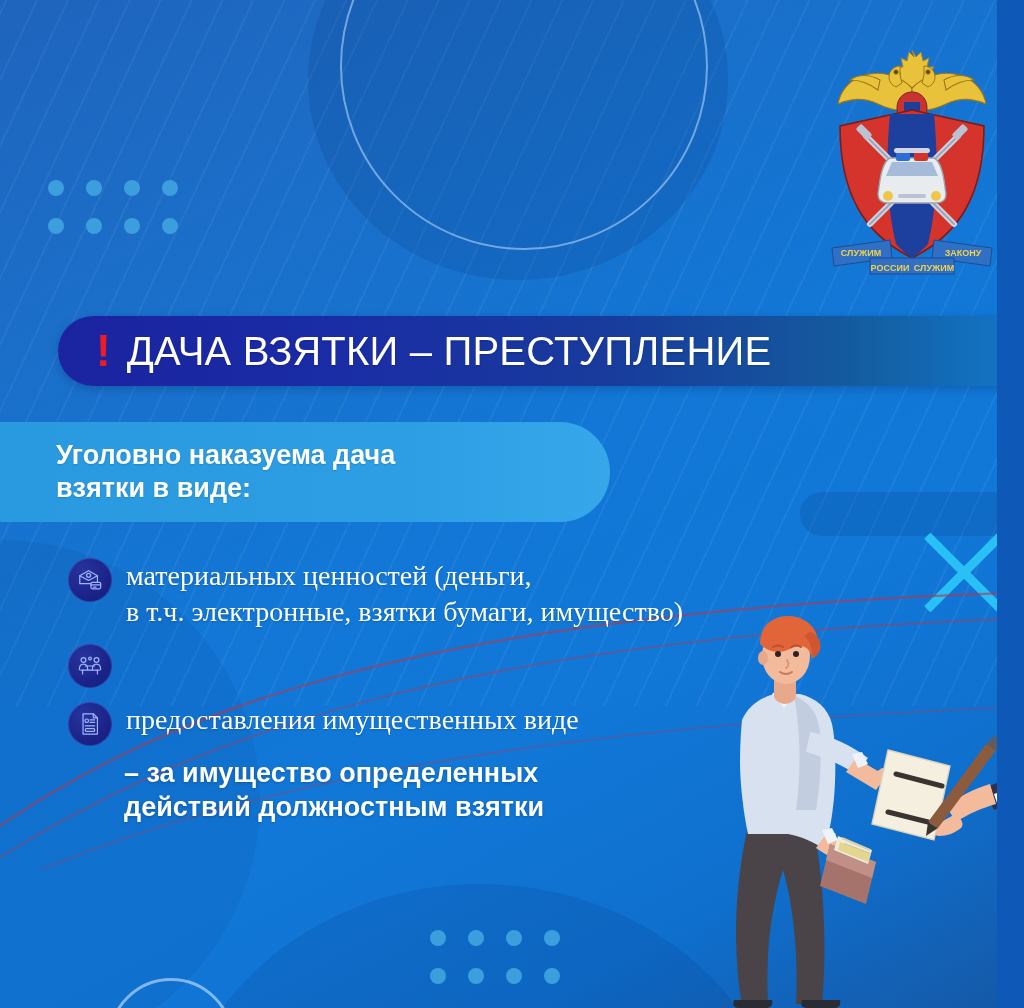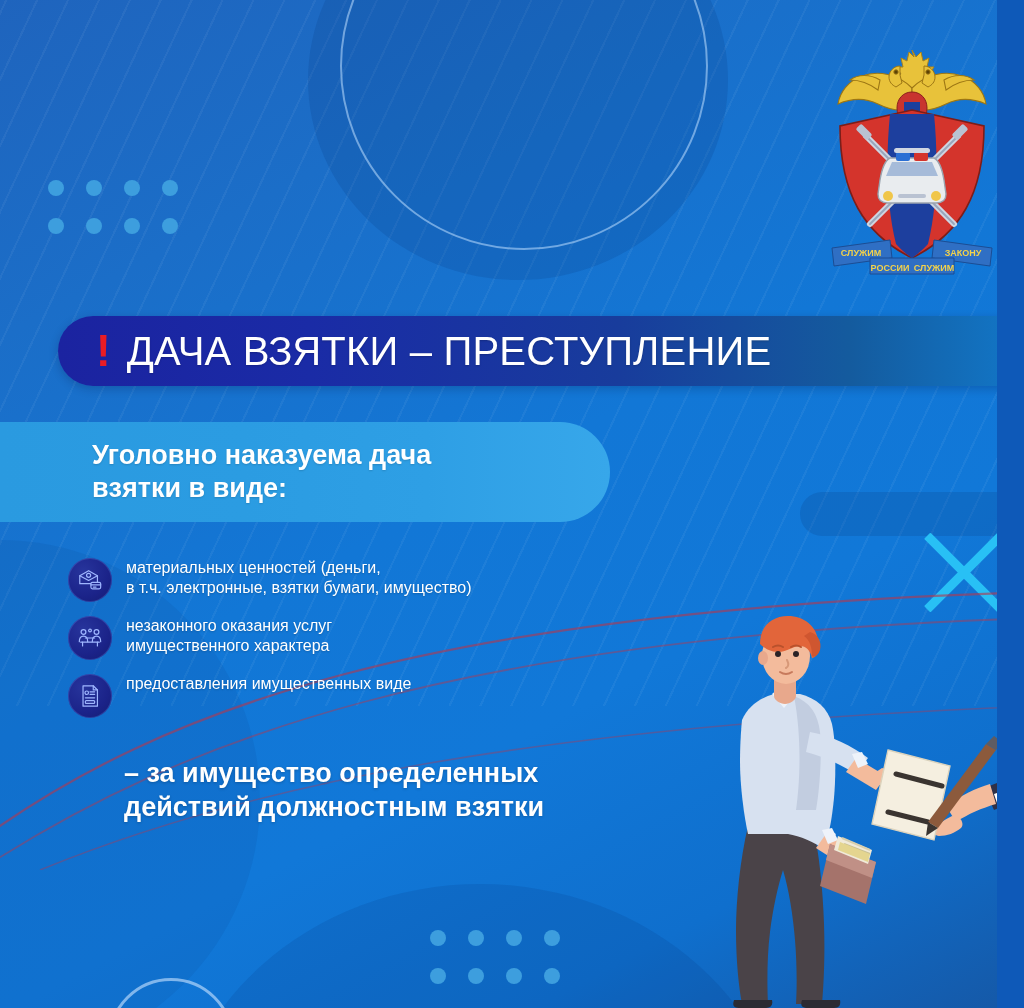--- a/index.html
+++ b/index.html
@@ -193,21 +193,21 @@
     position: absolute;
     left: 0;
     top: 422px;
     width: 610px;
     height: 100px;
     border-radius: 0 50px 50px 0;
     background: linear-gradient(90deg, #2a9ae0 0%, #2b9ce2 40%, #2e9fe5 70%, #37a7ea 100%);
     display: flex;
     flex-direction: column;
     justify-content: center;
-    padding-left: 92px;
+    padding-left: 56px;
   }
   .subtitle-pill .line {
     color: #ffffff;
     font-size: 27px;
     font-weight: 700;
     line-height: 1.22;
     white-space: nowrap;
     text-shadow: 0 1px 2px rgba(0,0,0,.15);
   }
 
@@ -231,25 +231,26 @@
     background: radial-gradient(circle at 35% 30%, #27349c 0%, #1b2389 60%, #141b72 100%);
     display: flex;
     align-items: center;
     justify-content: center;
     margin-right: 14px;
     margin-top: 2px;
     box-shadow: inset 0 0 0 1px rgba(120,160,255,.22);
   }
   .bullet-text {
     color: #ffffff;
-    font-size: 16px;
+    font-size: 28px;
     line-height: 1.28;
     font-weight: 400;
     padding-top: 2px;
     text-shadow: 0 1px 2px rgba(0,0,0,.20);
+    font-family: Liberation Serif, serif;
   }
   .bullet-text .l2 { display: block; }
 
   
   .footer-note {
     position: absolute;
     left: 124px;
     top: 756px;
     width: 620px;
   }
@@ -421,24 +422,20 @@
           <circle cx="21" cy="7.5" r="2.6"></circle>
           <circle cx="14" cy="6" r="1.5"></circle>
           <path d="M2.5 18 c0-4 2-6 4.5-6 s4.5 2 4.5 6"></path>
           <path d="M16.5 18 c0-4 2-6 4.5-6 s4.5 2 4.5 6"></path>
           <path d="M9 14 h10"></path>
           <path d="M4 18.5 h20"></path>
           <path d="M6 18.5 v4"></path>
           <path d="M22 18.5 v4"></path>
         </svg>
       </span>
-      <span class="bullet-text">
-        <span>незаконного оказания услуг</span>
-        <span class="l2">имущественного характера</span>
-      </span>
     </div>
 
     <div class="bullet">
       <span class="bullet-icon">
         <svg viewBox="0 0 28 28" width="26" height="26" fill="none" stroke="#9fb6ff" stroke-width="1.3" stroke-linejoin="round" stroke-linecap="round">
           <path d="M6.5 3 h11 l4.5 4.5 V25 h-15.5 Z"></path>
           <path d="M17.5 3 v4.5 h4.5"></path>
           <circle cx="10.5" cy="10.5" r="1.9"></circle>
           <path d="M14 9.5 h5"></path>
           <path d="M14 12.2 h5"></path>

